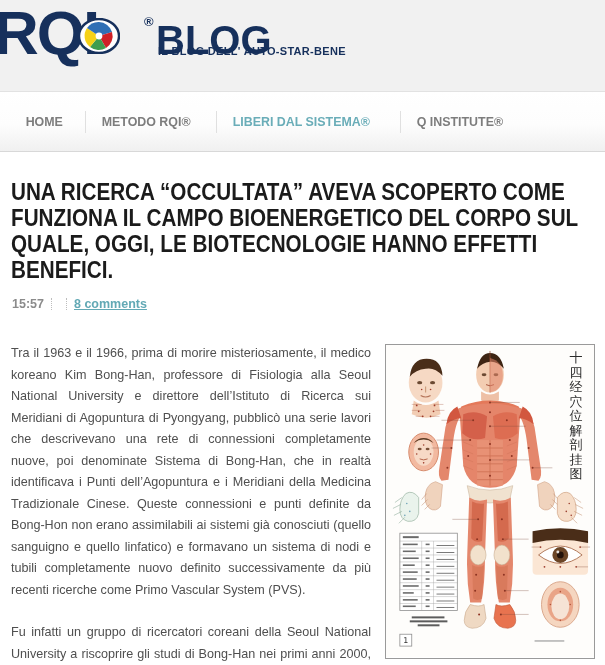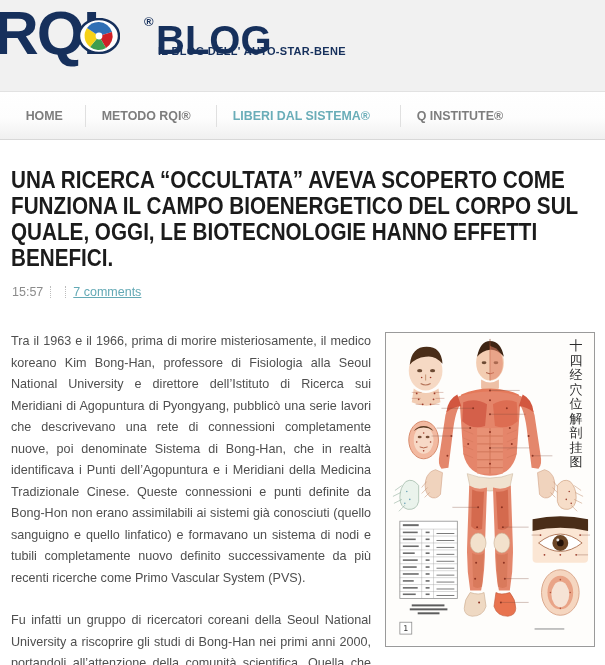--- a/index.html
+++ b/index.html
@@ -75,21 +75,21 @@
     position: absolute;
     left: 78px;
     top: 16px;
     width: 42px;
     height: 36px;
   }
 
   
   #main-nav {
     position: relative;
-    height: 48px;
+    height: 60px;
     background: linear-gradient(to bottom, #ffffff 0%, #fdfdfd 55%, #f0f0f0 100%);
     border-bottom: 1px solid #d8d8d8;
     display: flex;
     align-items: center;
     padding-left: 10px;
   }
   .nav-item {
     font-family: "Liberation Sans", sans-serif;
     font-weight: bold;
     font-size: 13.5px;
@@ -123,20 +123,21 @@
     transform-origin: left top;
     width: 113%;
   }
   #post-meta {
     margin: 14px 0 0 2px;
     display: flex;
     align-items: center;
     font-family: "Liberation Sans", sans-serif;
     font-size: 12.5px;
     color: #8b8b8b;
+    font-weight: bold;
   }
   #post-meta .meta-sep {
     display: inline-block;
     width: 1px; height: 12px;
     margin: 0 7px;
     border-left: 1px dotted #bdbdbd;
   }
   #comments-link {
     color: #63a9b5;
     text-decoration: underline;
@@ -215,21 +216,21 @@
 </nav>
 
 <article id="article">
 
   <h1 id="post-title">UNA RICERCA “OCCULTATA” AVEVA SCOPERTO COME FUNZIONA IL CAMPO BIOENERGETICO DEL CORPO SUL QUALE, OGGI, LE BIOTECNOLOGIE HANNO EFFETTI BENEFICI.</h1>
 
   <div id="post-meta">
     <span>15:57</span>
     <span class="meta-sep"></span>
     <span class="meta-sep"></span>
-    <a id="comments-link">7 comments</a>
+    <a id="comments-link">8 comments</a>
   </div>
 
   <div id="post-body">
 
     <figure id="post-figure">
       <svg id="acu-chart" viewBox="0 0 210 315" preserveAspectRatio="none">
         <rect x="0" y="0" width="210" height="315" fill="#fefdfb"></rect>
 
         <g>
           <ellipse cx="40" cy="38" rx="17" ry="20" fill="#f6d9c4"></ellipse>

